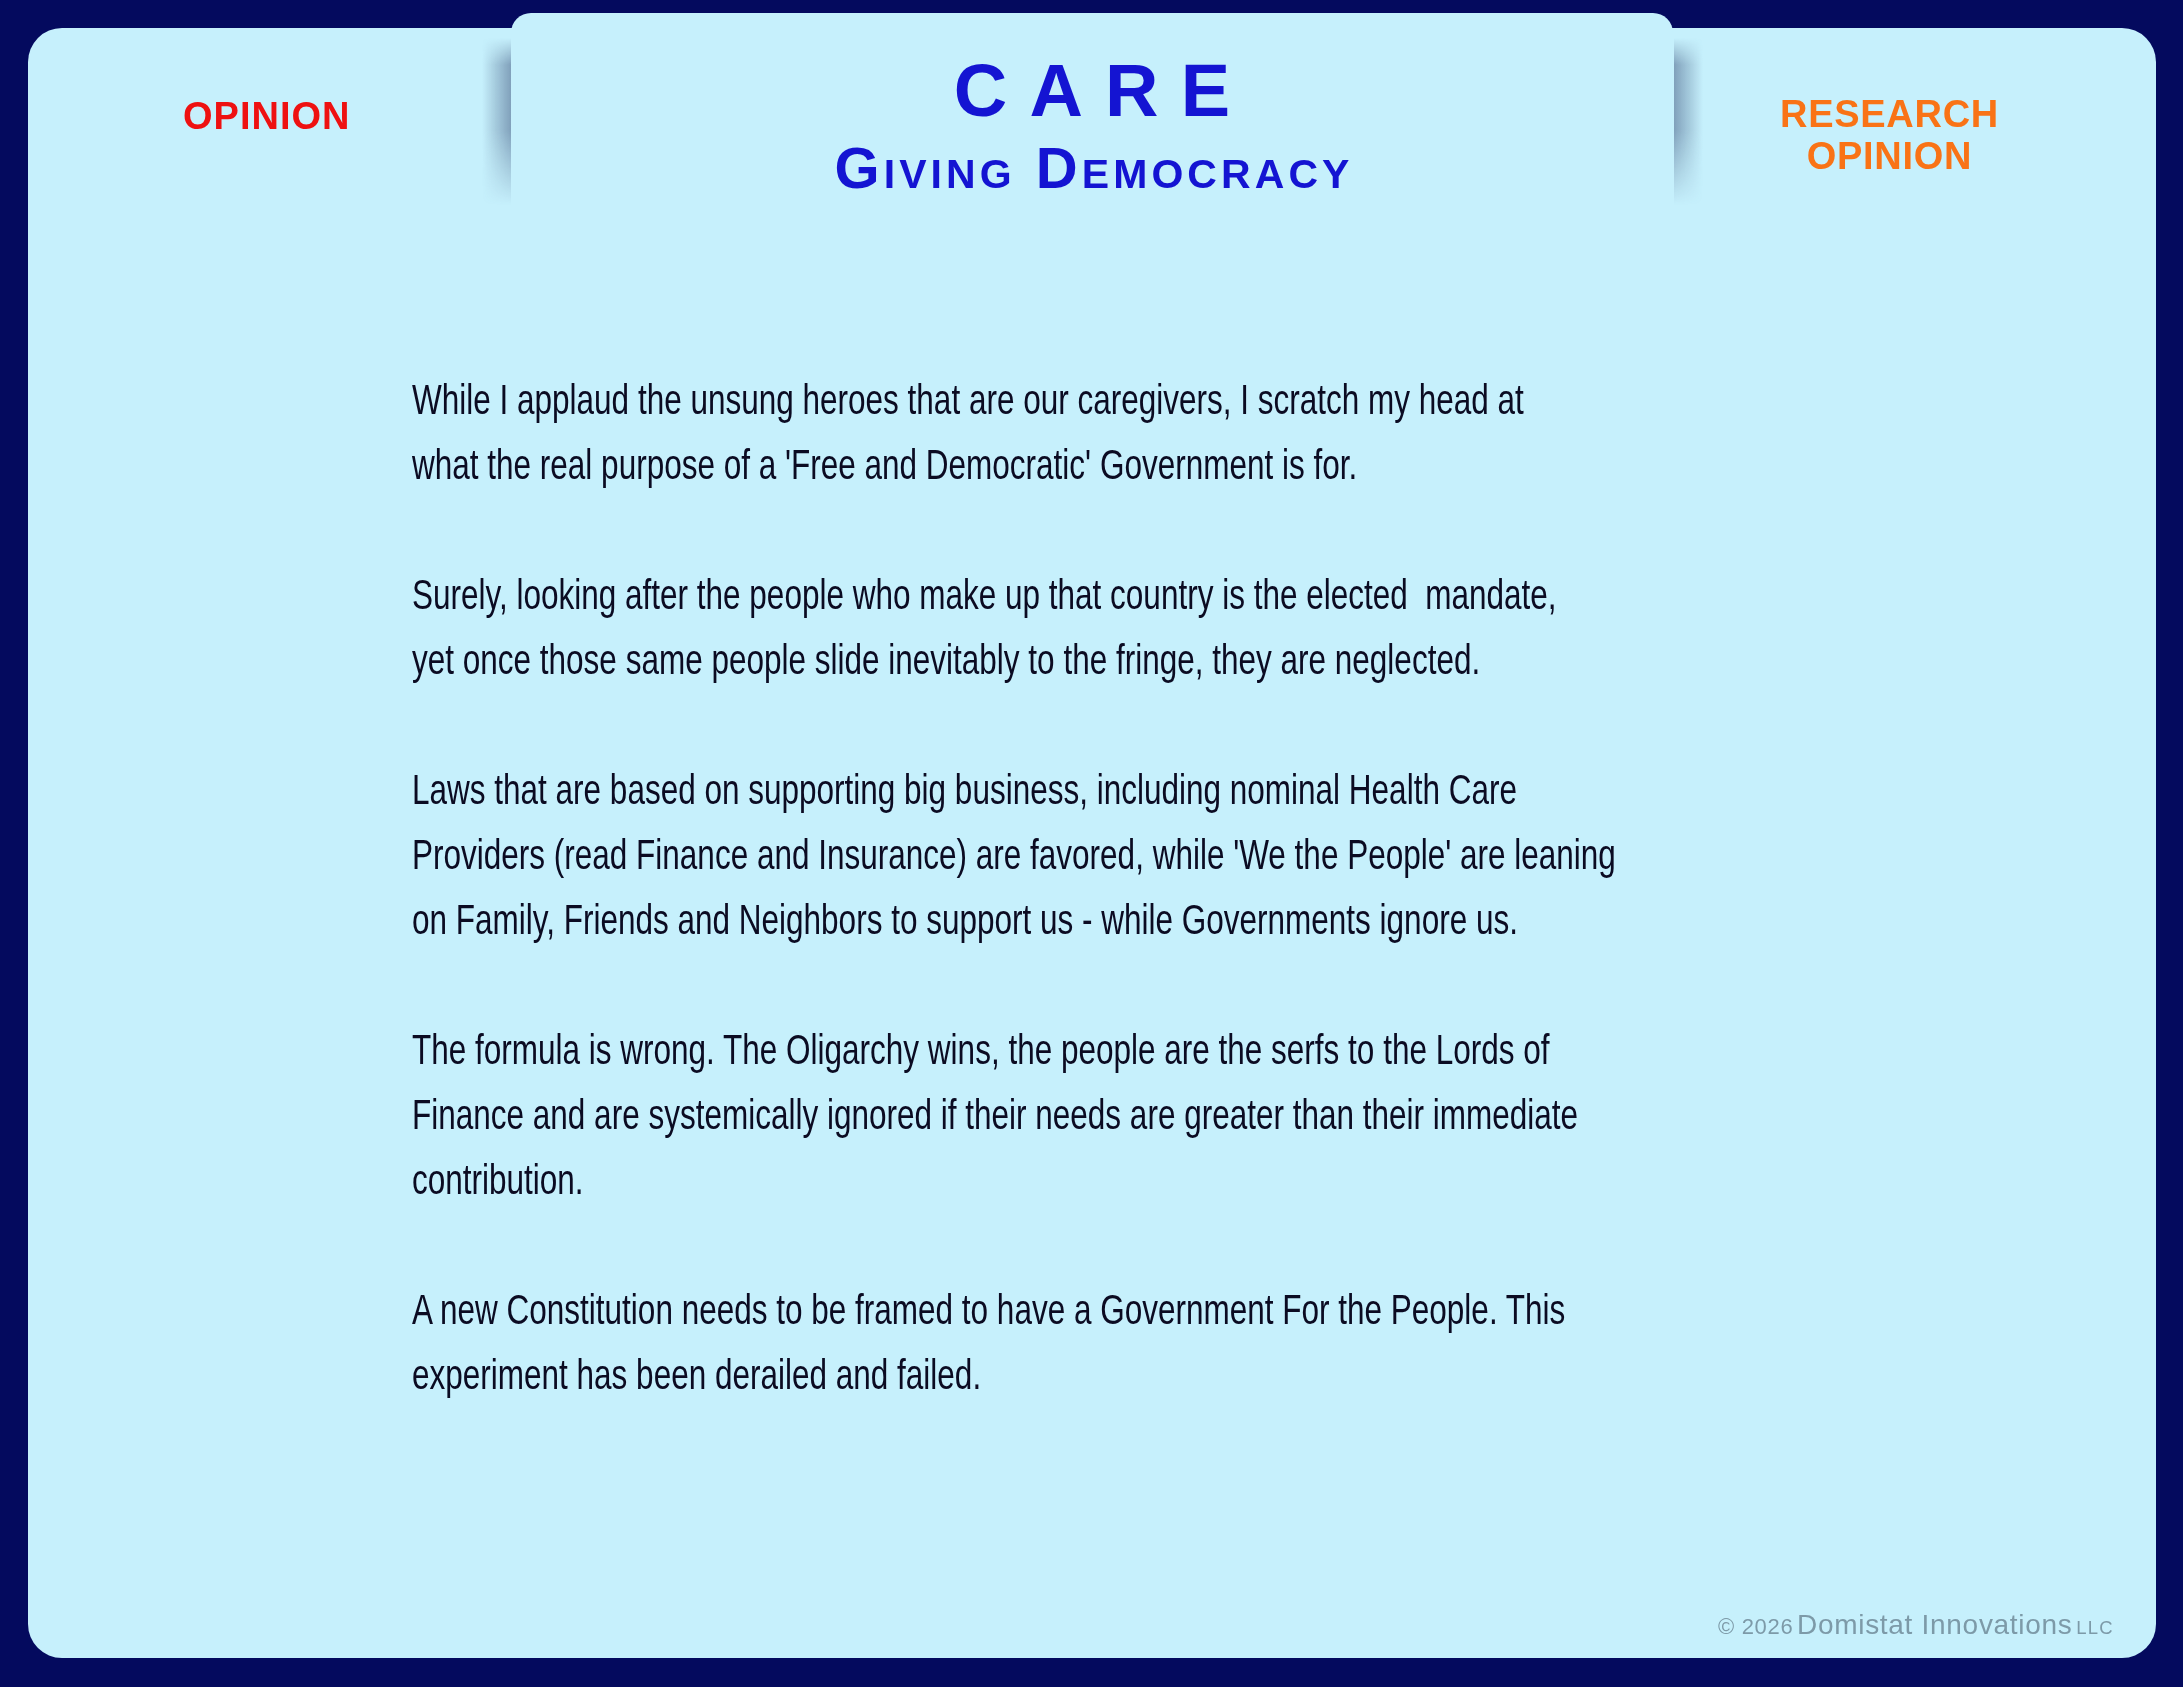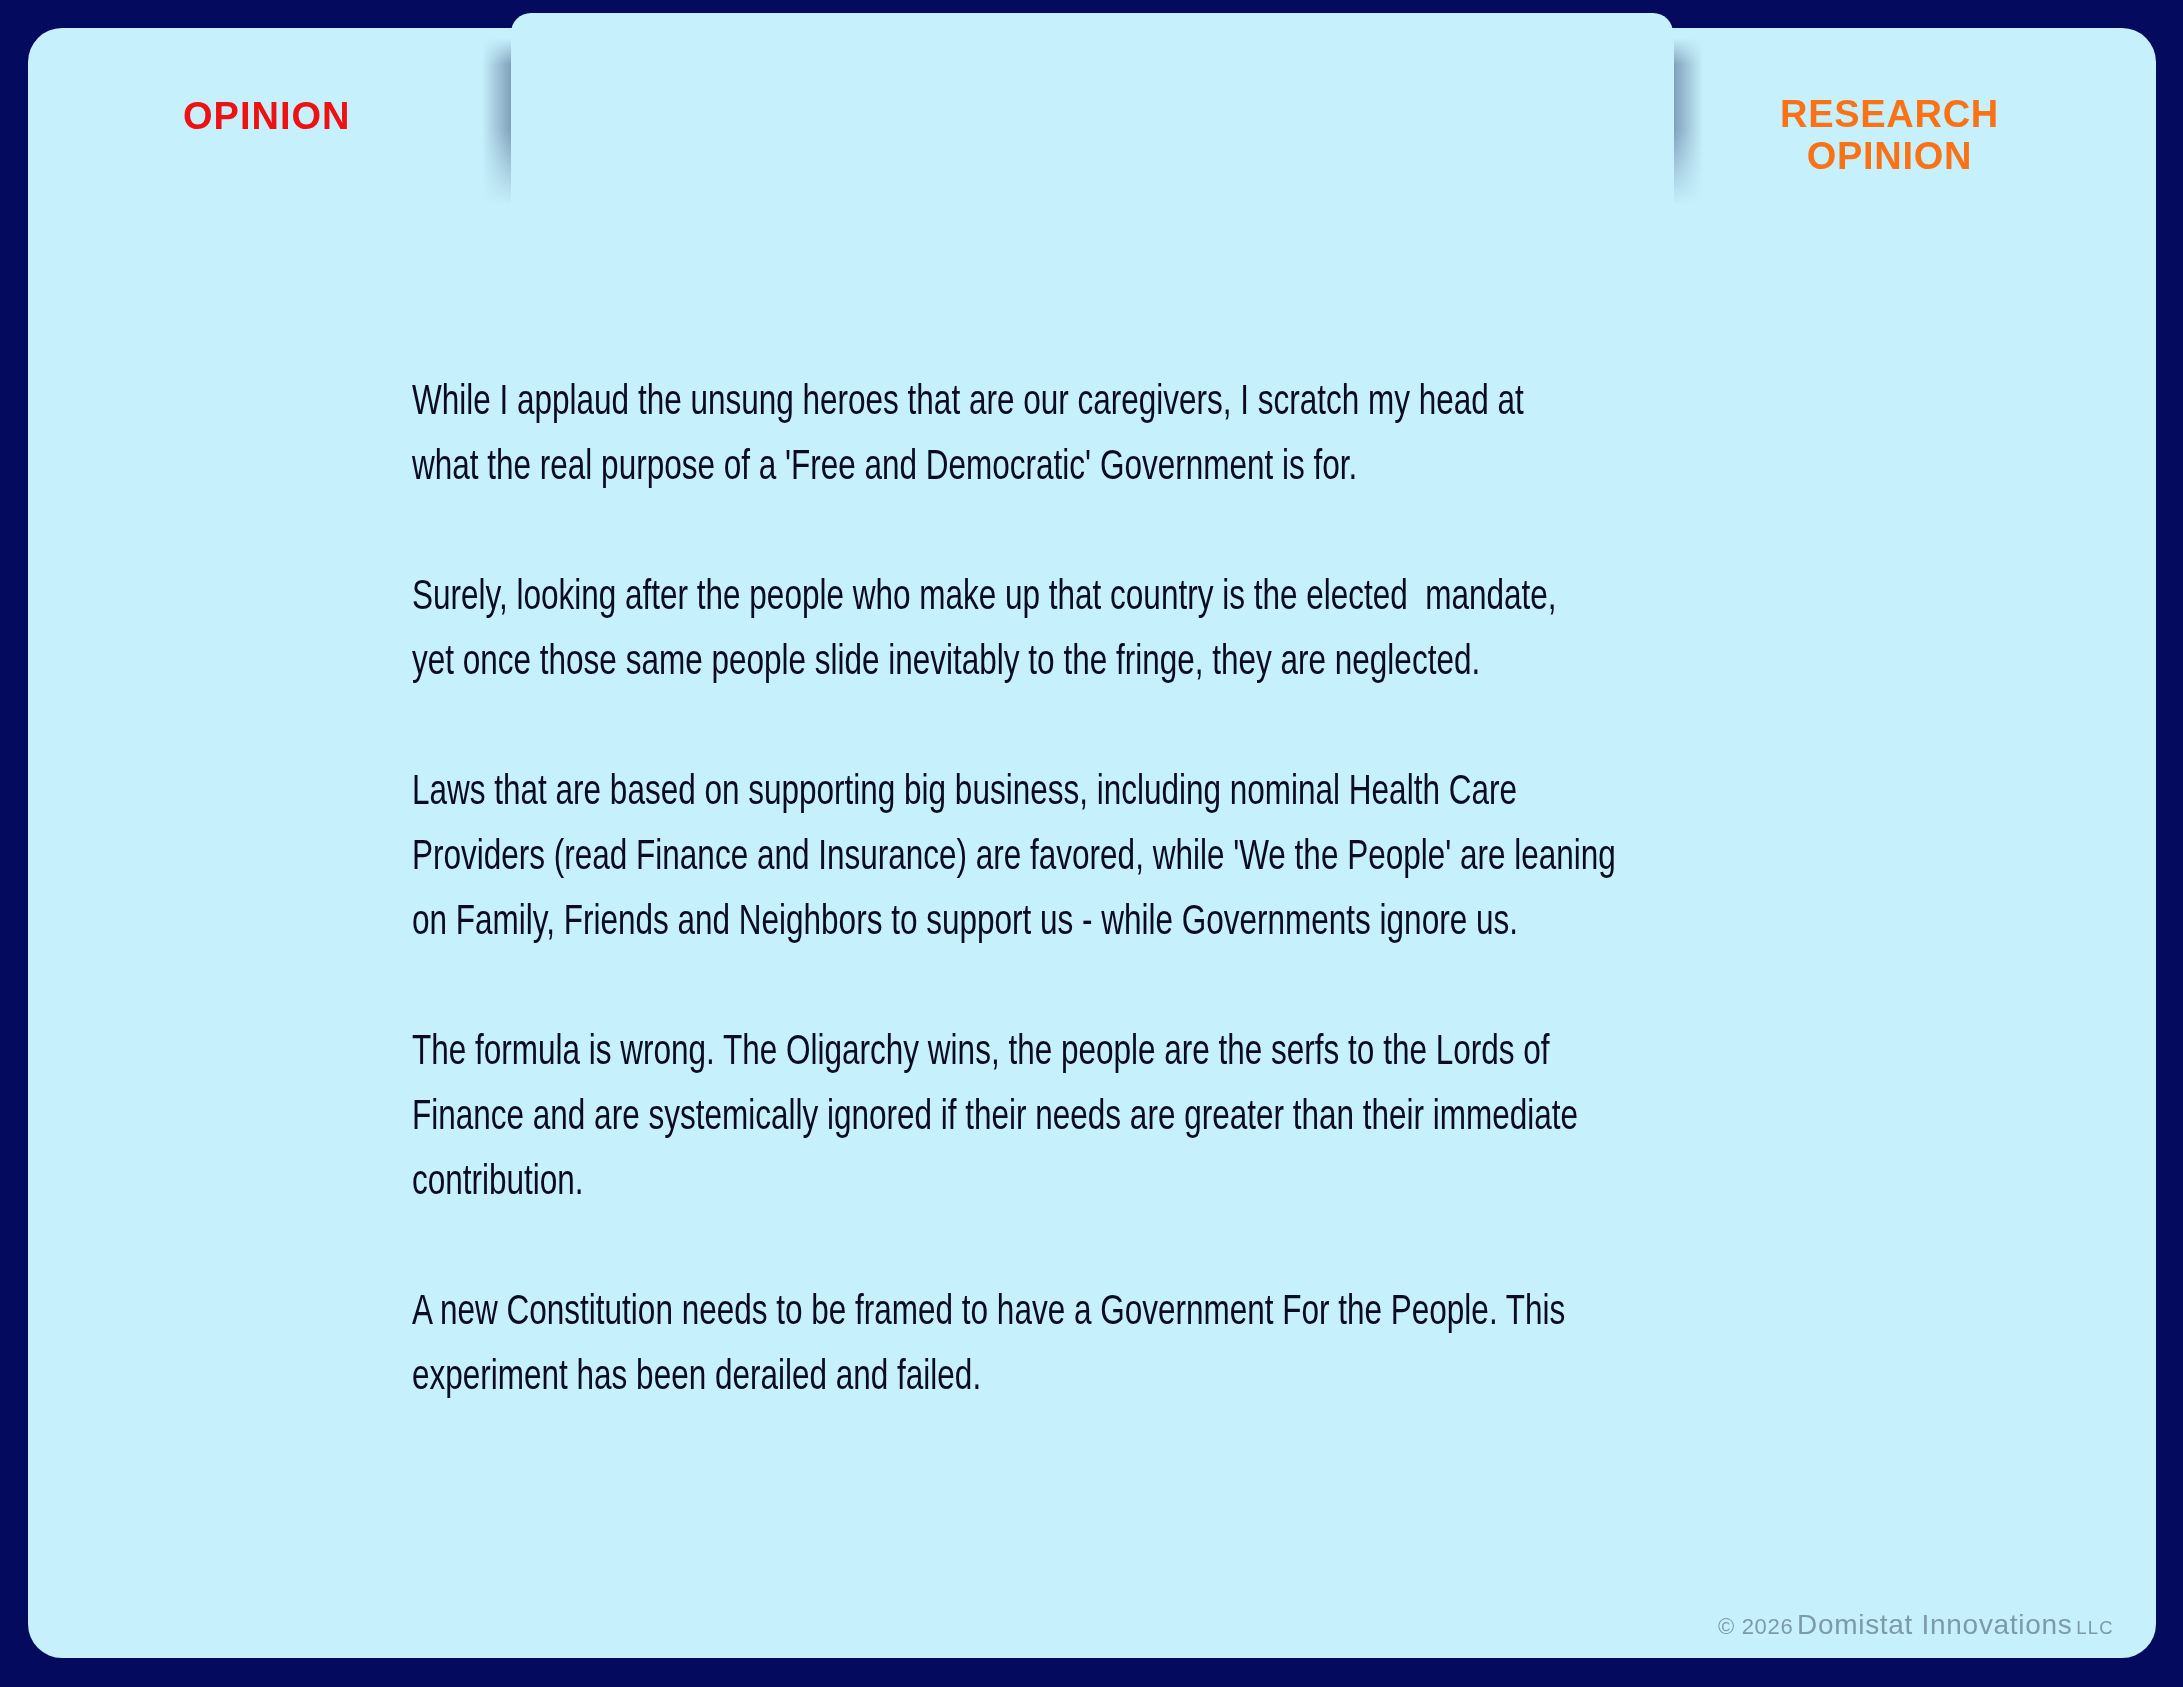--- a/index.html
+++ b/index.html
@@ -150,21 +150,23 @@
 <body>
 
 <div class="canvas">
 
   <div class="panel"></div>
 
   <div class="tab"></div>
   <div class="tab-shadow left"></div>
   <div class="tab-shadow right"></div>
 
+  <div class="brand-title">CARE</div>
 
+  <div class="brand-sub">Giving Democracy</div>
 
   <a class="nav-left">OPINION</a>
 
   <a class="nav-right">RESEARCH
 OPINION</a>
 
   <main class="article">
     <p>While I applaud the unsung heroes that are our caregivers, I scratch my head at
 what the real purpose of a 'Free and Democratic' Government is for.</p>
     <p>Surely, looking after the people who make up that country is the elected  mandate,

